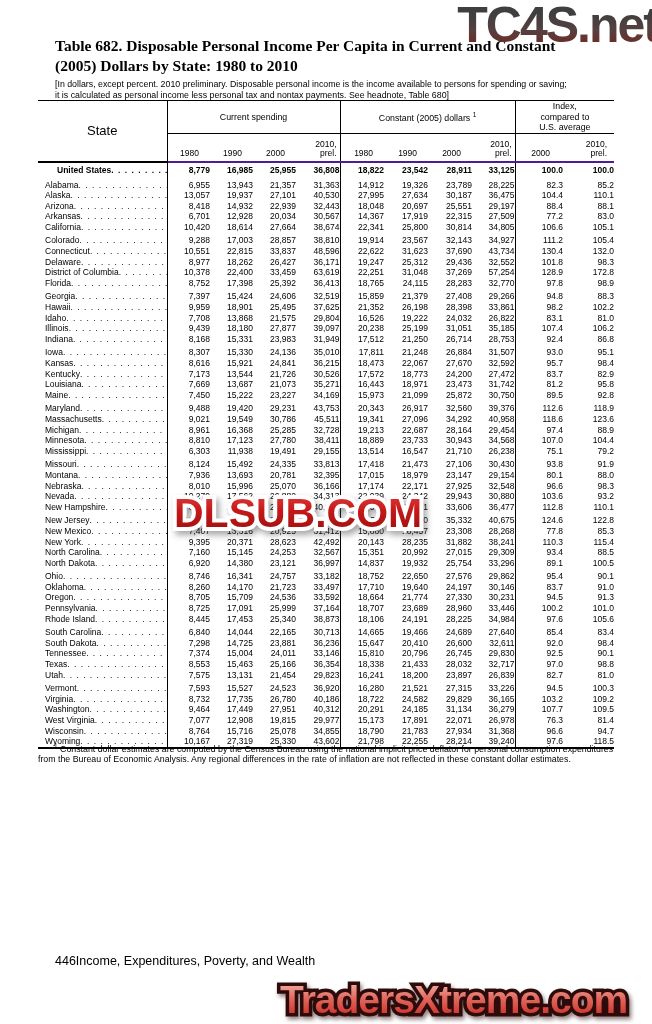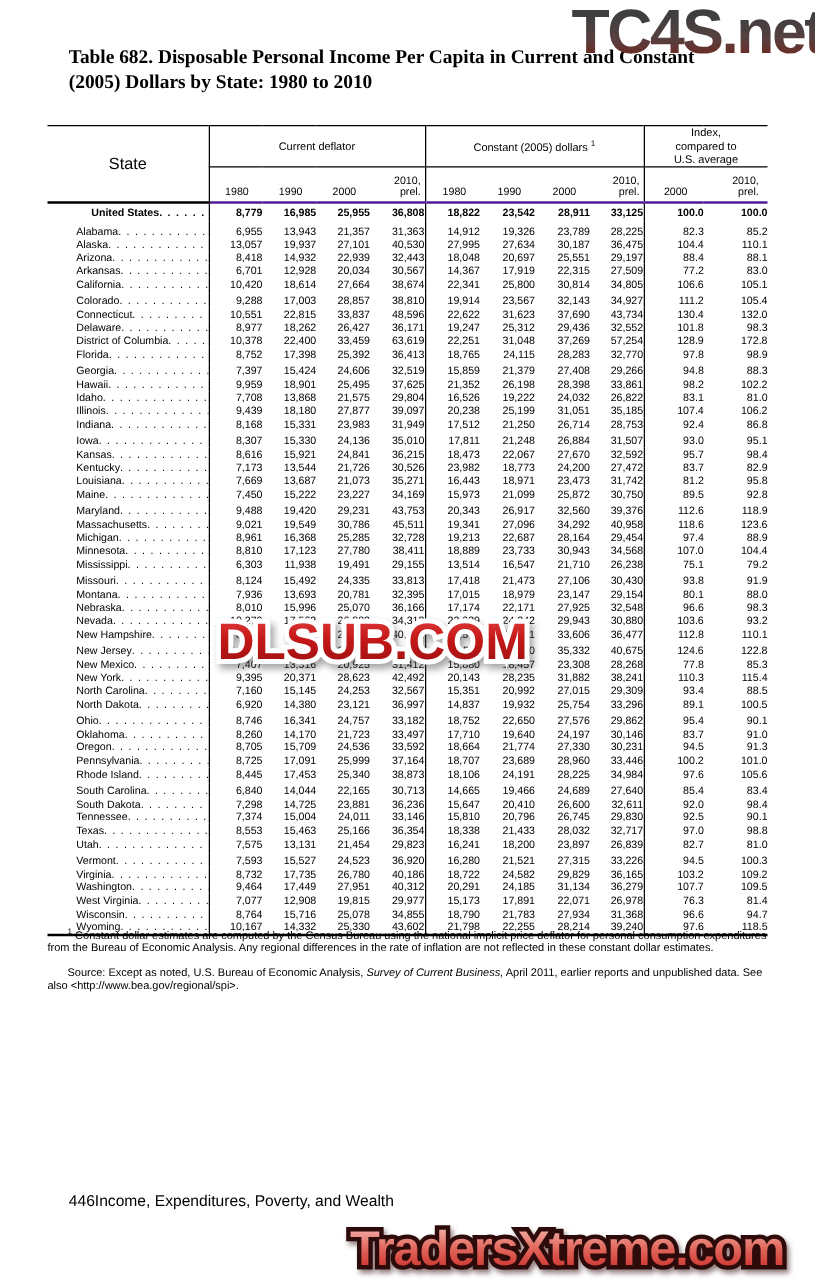--- a/index.html
+++ b/index.html
@@ -68,21 +68,21 @@
     font-weight:normal; font-size:8.5px; text-align:right; vertical-align:bottom;
     height:25px; padding:0 11px 2px 0; white-space:pre-line; line-height:9.5px;
     border-bottom:2px solid #4c1d95;
   }
   tr.year-row th.prel-h { padding-right:3px; }
   tr.year-row th.idx2000-h { padding-right:13px; }
   tr.year-row th.idx2010-h { padding-right:7px; }
 
   tbody td { line-height:10.6px; height:10.6px; }
   td.state { overflow:hidden; }
-  td.state .stflex { display:flex; align-items:baseline; padding-left:7px; padding-right:0; overflow:hidden;margin-left:16px; }
+  td.state .stflex { display:flex; align-items:baseline; padding-left:7px; padding-right:0; overflow:hidden; }
   td.state .nm { white-space:nowrap; }
   td.state .leader { flex:1 1 auto; overflow:hidden; white-space:nowrap; }
   td.state .leader::after { content:" . . . . . . . . . . . . . . . . . . . . . . . . . . . . . ."; letter-spacing:1px; }
   td.c, td.k { text-align:right; padding-right:9px; }
   td.prel { text-align:right; padding-right:3px; }
   td.i2000 { text-align:right; padding-right:13px; }
   td.i2010 { text-align:right; padding-right:7px; }
   tr.us-row td { font-weight:bold; line-height:14px; height:14px; }
   tr.us-row td.state .stflex { padding-left:19px; }
   tr.spacer td { height:3px; line-height:3px; font-size:1px; }
@@ -104,39 +104,41 @@
 </style>
 </head>
 <body>
 
 <div class="page">
 
   <div class="wm-top">TC4S.net</div>
 
   <h1 class="title">Table 682. Disposable Personal Income Per Capita in Current and Constant
 (2005) Dollars by State: 1980 to 2010</h1>
+  <p class="headnote">[In dollars, except percent. 2010 preliminary. Disposable personal income is the income available to persons for spending or saving;
+it is calculated as personal income less personal tax and nontax payments. See headnote, Table 680]</p>
 
   <table class="income">
     <colgroup>
       <col style="width:129px">
       <col style="width:43px">
         <col style="width:43px">
         <col style="width:43px">
         <col style="width:44px">
       <col style="width:44px">
         <col style="width:44px">
         <col style="width:44px">
         <col style="width:43px">
       <col style="width:48px">
         <col style="width:51px">
     </colgroup>
     <thead>
       <tr class="group-row">
         <th class="state-head vr" rowspan="2">State</th>
-        <th class="grp vr" colspan="4"><span>Current deflator</span></th>
+        <th class="grp vr" colspan="4"><span>Current spending</span></th>
         <th class="grp vr" colspan="4"><span>Constant (2005) dollars</span> <sup>1</sup></th>
         <th class="grp" colspan="2">Index,
 compared to
 U.S. average</th>
       </tr>
       <tr class="year-row">
         <th>1980</th>
         <th>1990</th>
         <th>2000</th>
         <th class="prel-h vr">2010,
@@ -504,21 +506,21 @@
           <td class="state vr">
             <div class="stflex">
               <span class="nm">Kentucky</span>
               <span class="leader"></span>
             </div>
           </td>
           <td class="c">7,173</td>
           <td class="c">13,544</td>
           <td class="c">21,726</td>
           <td class="c prel vr">30,526</td>
-          <td class="k">23,982</td>
+          <td class="k">17,572</td>
           <td class="k">18,773</td>
           <td class="k">24,200</td>
           <td class="k prel vr">27,472</td>
           <td class="i2000">83.7</td>
           <td class="i2010">82.9</td>
         </tr>
         <tr>
           <td class="state vr">
             <div class="stflex">
               <span class="nm">Louisiana</span>
@@ -1131,35 +1133,34 @@
           <td class="i2010">94.7</td>
         </tr>
         <tr>
           <td class="state vr">
             <div class="stflex">
               <span class="nm">Wyoming</span>
               <span class="leader"></span>
             </div>
           </td>
           <td class="c">10,167</td>
-          <td class="c">14,332</td>
+          <td class="c">27,319</td>
           <td class="c">25,330</td>
           <td class="c prel vr">43,602</td>
           <td class="k">21,798</td>
           <td class="k">22,255</td>
           <td class="k">28,214</td>
           <td class="k prel vr">39,240</td>
           <td class="i2000">97.6</td>
           <td class="i2010">118.5</td>
         </tr>
       </tbody>
   </table>
 
   <p class="footnote"><sup>1</sup><span> Constant dollar estimates are computed by the Census Bureau using the national implicit price deflator for personal consumption expenditures from the Bureau of Economic Analysis. Any regional differences in the rate of inflation are not reflected in these constant dollar estimates.</span></p>
-  <p class="sourcenote"><span>Source: Except as noted, U.S. Bureau of Economic Analysis, </span><span class="ital">Survey of Current Business,</span><span> April 2011, earlier reports and unpublished data. See also &lt;http://www.bea.gov/regional/spi&gt;.</span></p>
 
   <div class="wm-mid">
     <span class="outline">DLSUB.COM</span>
     <span class="fill">DLSUB.COM</span>
   </div>
 
   <div class="footer-line">
     <span class="pgnum">446</span><span>Income, Expenditures, Poverty, and Wealth</span>
   </div>
 

